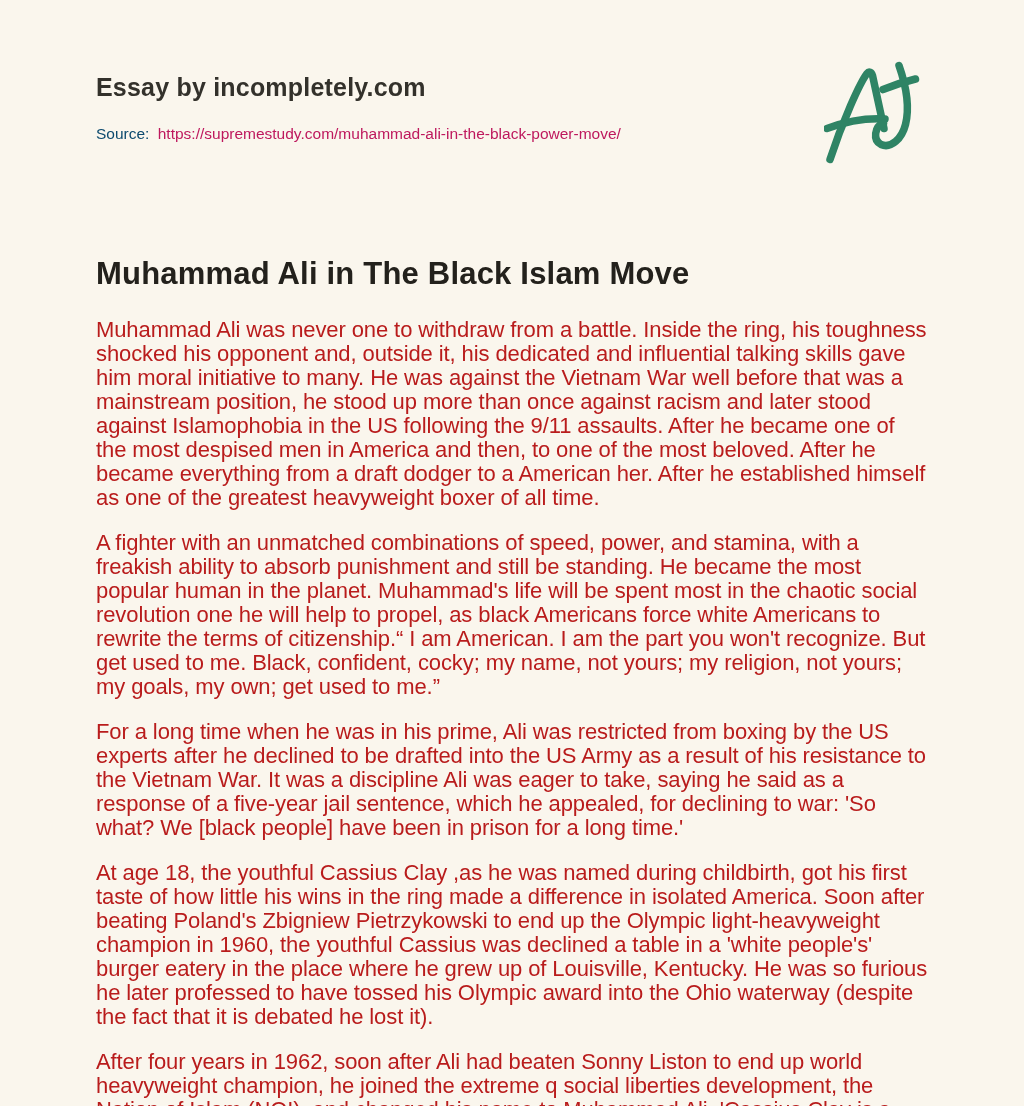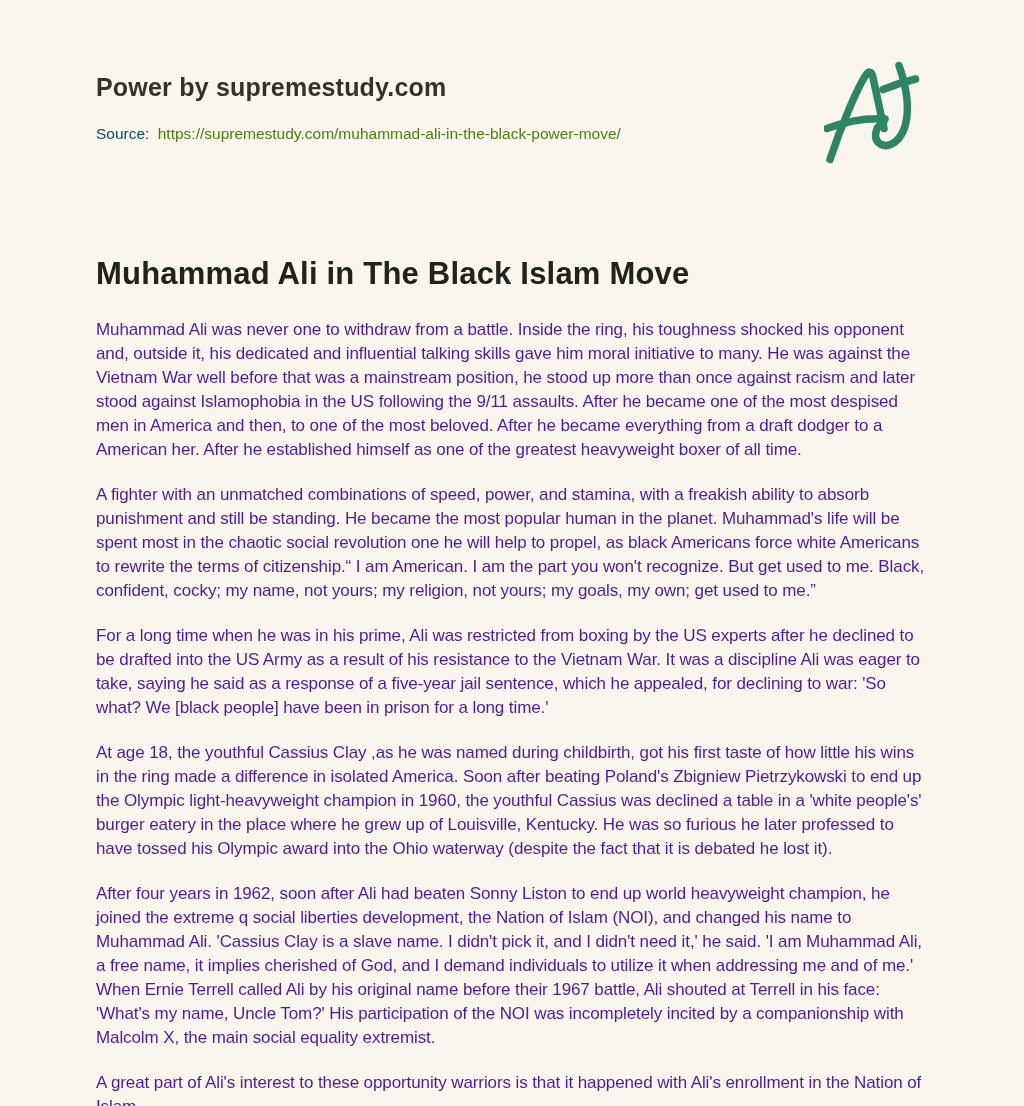--- a/index.html
+++ b/index.html
@@ -28,21 +28,21 @@
   }
   .source-line {
     margin-top: 22px;
     font-size: 15.5px;
     line-height: 19px;
   }
   .source-label {
     color: #0c4a6e;
   }
   .source-link {
-    color: #4d7c0f;
+    color: #be185d;
     text-decoration: none;
     margin-left: 4px;
   }
   .logo {
     position: absolute;
     top: 58px;
     right: 60px;
     width: 140px;
     height: 120px;
   }
@@ -58,23 +58,23 @@
     font-weight: 700;
     color: #23211c;
     letter-spacing: 0.2px;
   }
   .essay-body {
     margin-top: 26px;
     width: 834px;
   }
   .para {
     margin: 0 0 21px 0;
-    font-size: 17px;
+    font-size: 22px;
     line-height: 24px;
-    color: #4c1d95;
+    color: #b91c1c;
     letter-spacing: -0.1px;
   }
 </style>
 </head>
 <body>
 
 <div class="page">
 
   <div class="logo" aria-hidden="true">
     <svg viewBox="0 0 140 115" fill="none" xmlns="http://www.w3.org/2000/svg">
@@ -86,21 +86,21 @@
 
         <path d="M75 5 C82 25 86 46 81.5 64 C78 78 67 88.5 57 84 C48.5 79.5 50.5 66 59.5 62.5"></path>
 
         <path d="M59 29 C70 24.5 81 21 91.5 18.5"></path>
       </g>
     </svg>
   </div>
 
   <div class="container">
     <header>
-      <h1 class="site-heading">Power by supremestudy.com</h1>
+      <h1 class="site-heading">Essay by incompletely.com</h1>
       <div class="source-line">
         <span class="source-label">Source:</span>
         <a class="source-link" href="#">https://supremestudy.com/muhammad-ali-in-the-black-power-move/</a>
       </div>
     </header>
 
     <main>
       <h2 class="essay-title">Muhammad Ali in The Black Islam Move</h2>
       <div class="essay-body">
         <p class="para">Muhammad Ali was never one to withdraw from a battle. Inside the ring, his toughness shocked his opponent and, outside it, his dedicated and influential talking skills gave him moral initiative to many. He was against the Vietnam War well before that was a mainstream position, he stood up more than once against racism and later stood against Islamophobia in the US following the 9/11 assaults. After he became one of the most despised men in America and then, to one of the most beloved. After he became everything from a draft dodger to a American her. After he established himself as one of the greatest heavyweight boxer of all time.</p>

